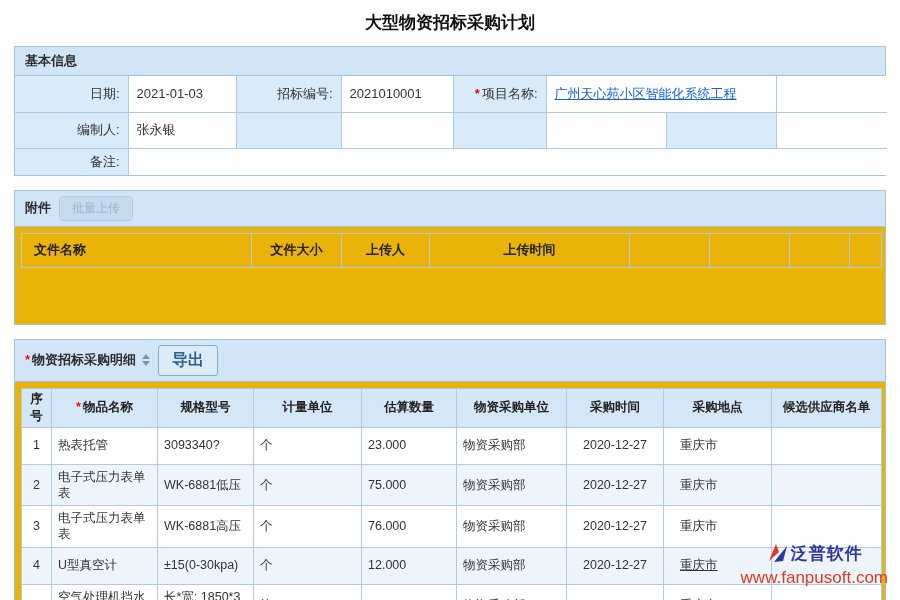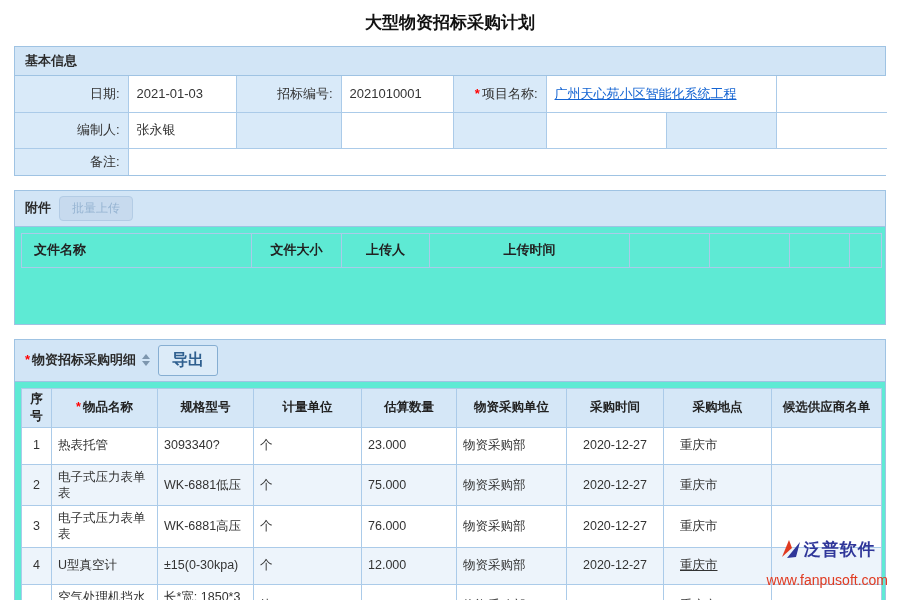--- a/index.html
+++ b/index.html
@@ -13,21 +13,21 @@
   .page-title {
     text-align:center;
     font-size:17px;
     font-weight:bold;
     color:#111;
     padding:11px 0 12px;
   }
   .panel {
     margin:0 14px 14px;
     border:1px solid var(--panel-border,#9fc3e3);
-    background:#5eead4;
+    background:#eab308;
   }
   .panel-bar {
     background:var(--bar-bg,#d2e5f6);
     border-bottom:1px solid var(--panel-border,#9fc3e3);
     padding:5px 10px;
     font-size:13px;
     font-weight:bold;
     color:#2b2b2b;
     display:flex;
     align-items:center;
@@ -129,21 +129,21 @@
     position:absolute;
     right:12px;
     bottom:12px;
     display:flex;
     flex-direction:column;
     align-items:center;
     z-index:10;
   }
   .wm-top { display:flex; align-items:center; gap:1px; }
   .wm-brand { font-size:17px; font-weight:bold; color:var(--brand-blue,#2f3699); letter-spacing:1px; }
-  .wm-url { font-size:14px; color:var(--brand-red,#e03a20); margin-top:11px; }
+  .wm-url { font-size:17px; color:var(--brand-red,#e03a20); margin-top:3px; }
 </style>
 </head>
 <body>
 
 <div class="page">
 
   <div class="page-title">大型物资招标采购计划</div>
 
   <div class="panel">
     <div class="panel-bar">

